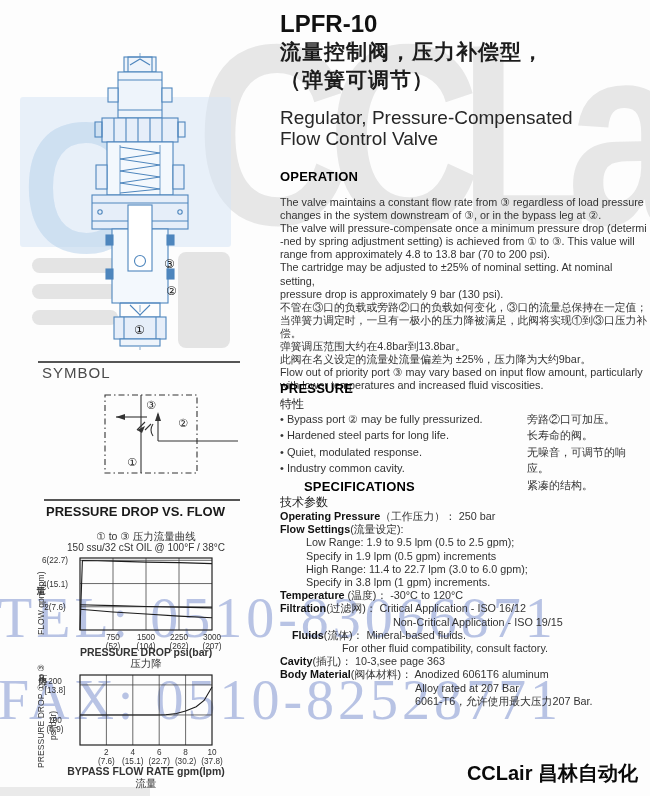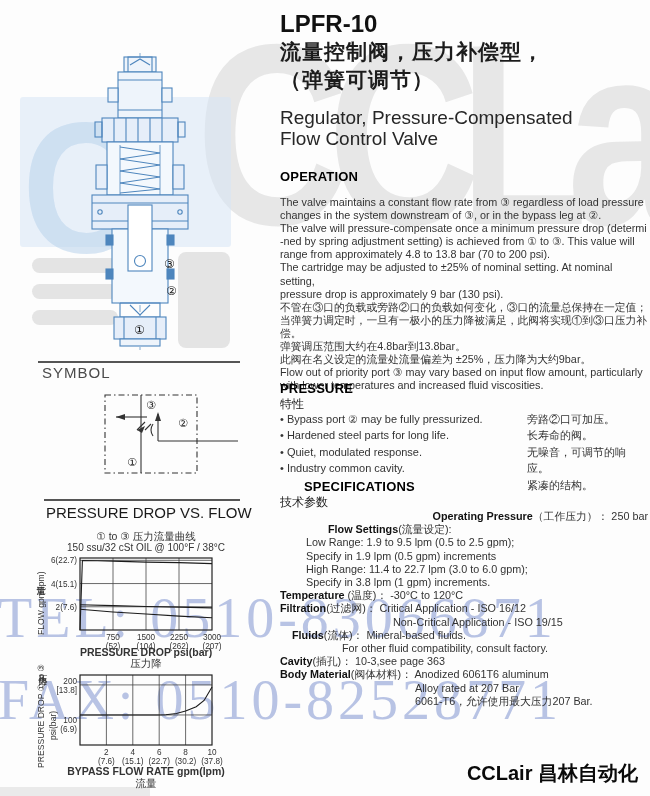--- a/index.html
+++ b/index.html
@@ -38,25 +38,25 @@
   .cn-sub { font-size:12px; color:#222; z-index:2; }
   #operation-lines { left:280px; top:196px; width:368px; font-size:10.8px; line-height:13.1px; color:#333; z-index:2; }
   #features-en { left:280px; top:411px; width:250px; font-size:11px; line-height:16.4px; color:#333; z-index:2; list-style:none; }
   #features-cn { left:527px; top:411px; width:120px; font-size:11px; line-height:16.4px; color:#333; z-index:2; }
   #spec-rows { left:280px; top:510px; width:368px; font-size:10.8px; line-height:13.2px; color:#333; z-index:6; }
   #spec-rows .lbl { font-weight:700; color:#111; }
 
   
   .divider { height:2px; background:#555; z-index:2; }
   #symbol-heading { left:42px; top:364px; font-size:15px; color:#4a4a4a; letter-spacing:1px; z-index:2; }
-  #pdvf-heading { left:46px; top:504px; font-size:15px; font-weight:400; color:#1a1a1a; z-index:2; }
+  #pdvf-heading { left:46px; top:504px; font-size:13px; font-weight:700; color:#1a1a1a; z-index:2; }
   .chart-title { font-size:10.5px; color:#333; text-align:center; z-index:6; white-space:nowrap; }
   .tick { position:absolute; font-size:8.2px; color:#333; line-height:9px; text-align:center; z-index:6; white-space:nowrap; }
   .tick .sub { display:block; }
-  .ytick { text-align:right; }
+  .ytick { }
   .rot-label { position:absolute; font-size:8.6px; color:#333; white-space:nowrap; transform:rotate(-90deg); transform-origin:left bottom; z-index:6; }
   .cjk-vert { position:absolute; font-size:9px; color:#333; writing-mode:vertical-rl; text-orientation:upright; letter-spacing:1px; z-index:6; }
   svg { overflow:visible; }
 
   #footer-brand { right:12px; top:760px; font-size:20px; font-weight:600; color:#0a0a0a; z-index:6; }
   #corner-artifact { left:0; top:787px; width:150px; height:9px; background:#eaeaea; z-index:1; }
 </style>
 </head>
 <body>
 
@@ -108,22 +108,22 @@
   <div class="abs" id="features-cn">
       <div>旁路②口可加压。</div>
       <div>长寿命的阀。</div>
       <div>无噪音，可调节的响应。</div>
       <div>紧凑的结构。</div>
     </div>
 
   <div class="abs sec-heading" style="left:280px;top:479px;margin-left:24px;">SPECIFICATIONS</div>
   <div class="abs cn-sub" style="left:280px;top:494px;">技术参数</div>
   <div class="abs" id="spec-rows">
-      <div style="padding-left: 0px; text-align: right;"><span class="lbl">Operating Pressure</span><span>（工作压力）： 250 bar</span></div>
-      <div style="padding-left: 0px; margin-left: 48px;"><span class="lbl">Flow Settings</span><span>(流量设定):</span></div>
+      <div style="padding-left: 0px;"><span class="lbl">Operating Pressure</span><span>（工作压力）： 250 bar</span></div>
+      <div style="padding-left: 0px;"><span class="lbl">Flow Settings</span><span>(流量设定):</span></div>
       <div style="padding-left: 26px;"><span>Low Range: 1.9 to 9.5 lpm (0.5 to 2.5 gpm);</span></div>
       <div style="padding-left: 26px;"><span>Specify in 1.9 lpm (0.5 gpm) increments</span></div>
       <div style="padding-left: 26px;"><span>High Range: 11.4 to 22.7 lpm (3.0 to 6.0 gpm);</span></div>
       <div style="padding-left: 26px;"><span>Specify in 3.8 lpm (1 gpm) increments.</span></div>
       <div style="padding-left: 0px;"><span class="lbl">Temperature</span><span> (温度)： -30°C to 120°C</span></div>
       <div style="padding-left: 0px;"><span class="lbl">Filtration</span><span>(过滤网)： Critical Application - ISO 16/12</span></div>
       <div style="padding-left: 113px;"><span>Non-Critical Application - ISO 19/15</span></div>
       <div style="padding-left: 12px;"><span class="lbl">Fluids</span><span>(流体)： Mineral-based fluids.</span></div>
       <div style="padding-left: 62px;"><span>For other fluid compatibility, consult factory.</span></div>
       <div style="padding-left: 0px;"><span class="lbl">Cavity</span><span>(插孔)： 10-3,see page 363</span></div>

